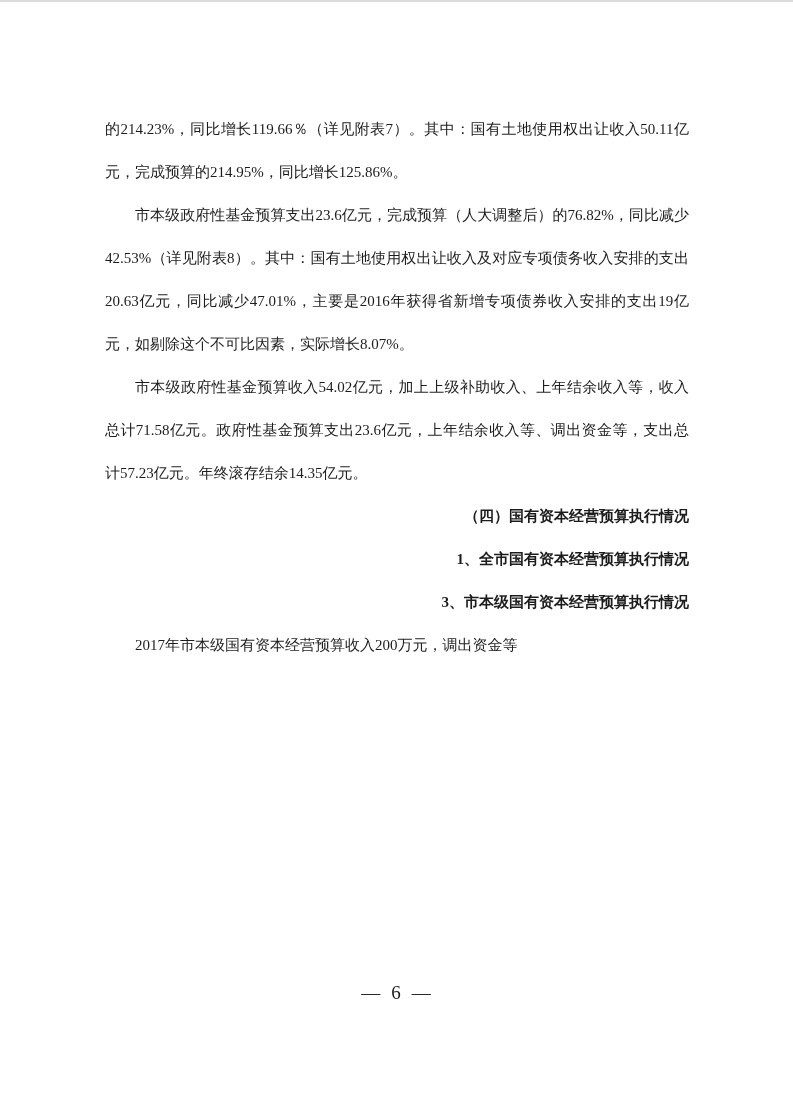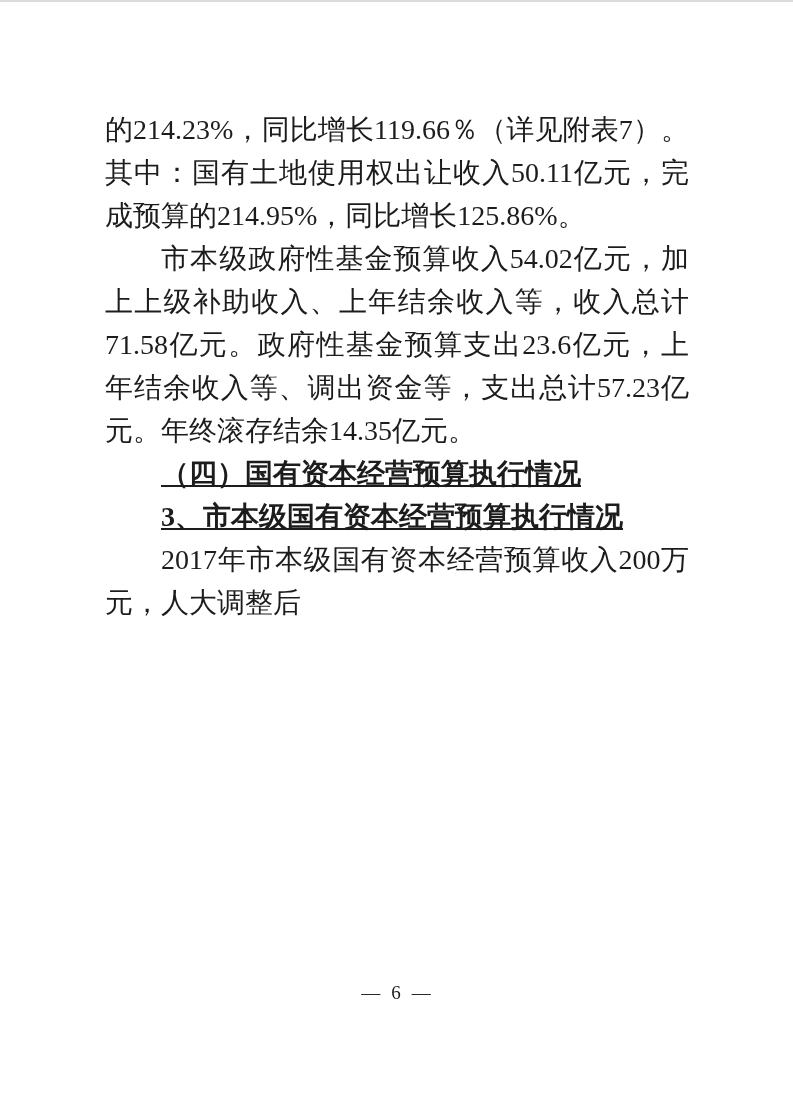--- a/index.html
+++ b/index.html
@@ -29,34 +29,33 @@
     width: 584px;
     color: #1c1c1c;
     font-size: 21.5px;
     line-height: 43px;
     text-align: justify;
     text-justify: inter-character;
   }
   .text-block p, .text-block h3 {
     margin: 0;
     padding: 0;
-    font-size: 28px;
+    font-size: 15px;
     line-height: 43px;
   }
   .para-indent {
     text-indent: 2em;
   }
   .para-noindent {
     text-indent: 0;
   }
   .doc-heading {
     font-weight: bold;
     text-indent: 2em;
-    text-align: left;
-    text-decoration: underline;
+    text-align: right;
   }
   .page-footer {
     position: absolute;
     top: 982px;
     left: 0;
     width: 793px;
     text-align: center;
     font-size: 19px;
     color: #1c1c1c;
     letter-spacing: 1px;
@@ -65,21 +64,23 @@
     padding: 0 10px;
   }
 </style>
 </head>
 <body>
 
 <div class="scan-edge-top"></div>
 
 <div class="text-block">
   <p class="para-noindent">的214.23%，同比增长119.66％（详见附表7）。其中：国有土地使用权出让收入50.11亿元，完成预算的214.95%，同比增长125.86%。</p>
+  <p class="para-indent">市本级政府性基金预算支出23.6亿元，完成预算（人大调整后）的76.82%，同比减少42.53%（详见附表8）。其中：国有土地使用权出让收入及对应专项债务收入安排的支出20.63亿元，同比减少47.01%，主要是2016年获得省新增专项债券收入安排的支出19亿元，如剔除这个不可比因素，实际增长8.07%。</p>
   <p class="para-indent">市本级政府性基金预算收入54.02亿元，加上上级补助收入、上年结余收入等，收入总计71.58亿元。政府性基金预算支出23.6亿元，上年结余收入等、调出资金等，支出总计57.23亿元。年终滚存结余14.35亿元。</p>
   <h3 class="doc-heading">（四）国有资本经营预算执行情况</h3>
+  <h3 class="doc-heading">1、全市国有资本经营预算执行情况</h3>
   <h3 class="doc-heading">3、市本级国有资本经营预算执行情况</h3>
-  <p class="para-indent">2017年市本级国有资本经营预算收入200万元，人大调整后</p>
+  <p class="para-indent">2017年市本级国有资本经营预算收入200万元，调出资金等</p>
 </div>
 
 <div class="page-footer">
   <span class="dash">—</span><span>6</span><span class="dash">—</span>
 </div>
 
 </body></html>

